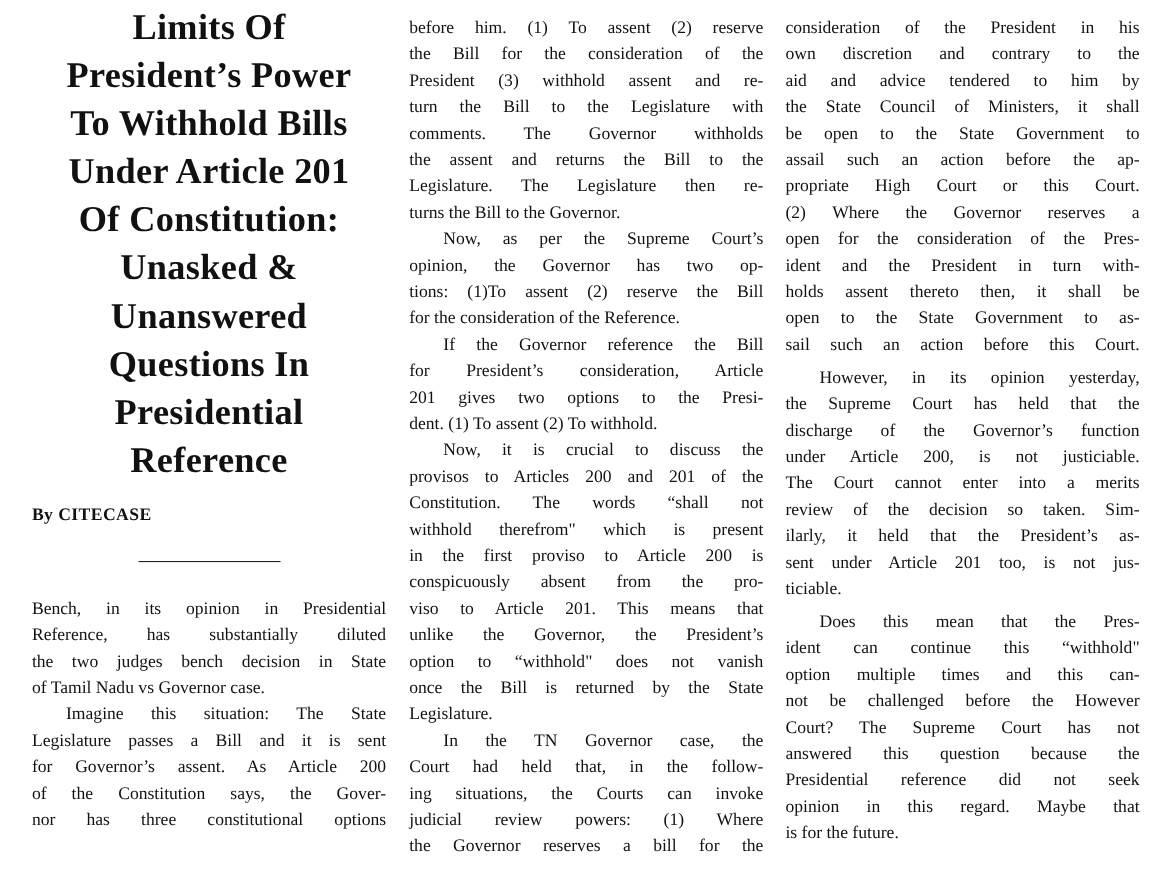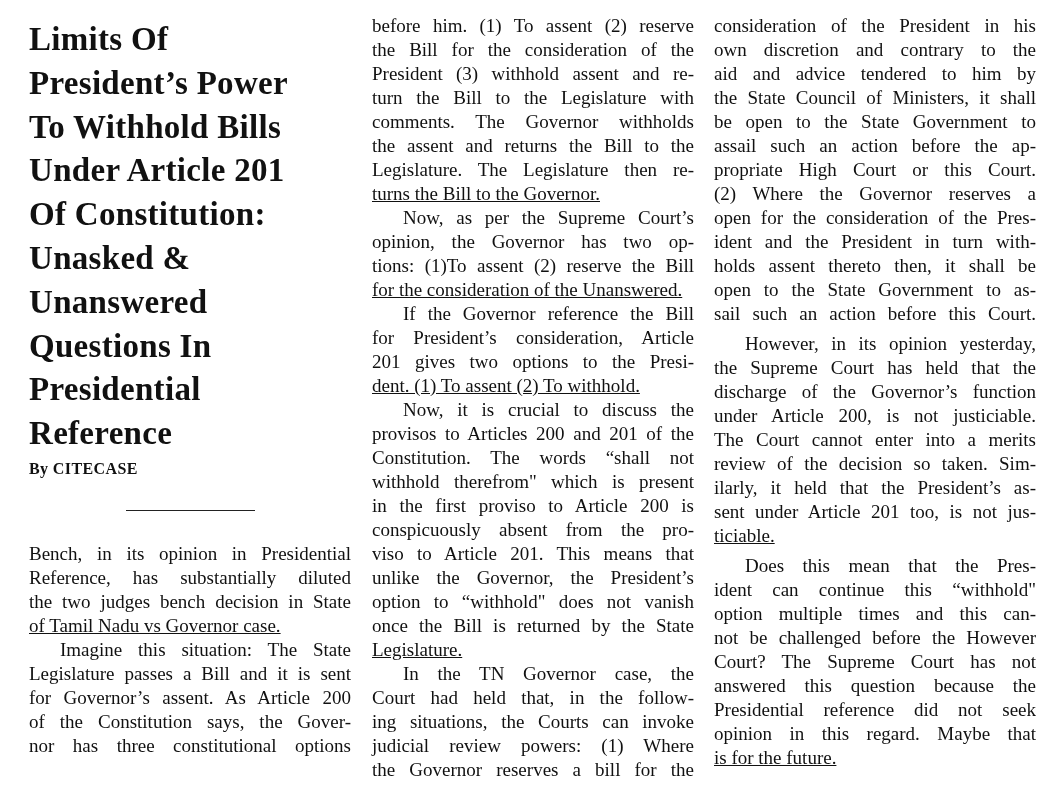--- a/index.html
+++ b/index.html
@@ -9,44 +9,45 @@
       color: #111111;
     }
     .col {
       position: absolute; top: 0;
     }
     #col1 { left: 29px; width: 322px; }
     #col2 { left: 372px; width: 322px; }
     #col3 { left: 714px; width: 322px; }
 
     .title {
-      position: absolute; left: 29px; top: 18px; width: 322px;
+      position: absolute; left: 29px; top: 4px; width: 322px;
+      text-align: center;
       font-family: "Liberation Serif", "DejaVu Serif", serif;
       font-weight: bold; font-size: 33px; line-height: 43.8px;
       margin: 0; letter-spacing: 0.3px;
     }
     .byline {
       position: absolute; left: 29px; top: 460px; width: 322px;
       text-align: left;
       font-family: "Liberation Serif", "DejaVu Serif", serif;
       font-weight: bold; font-size: 16px; letter-spacing: 0.4px;
     }
     .rule {
       position: absolute; left: 126px; top: 510px; width: 129px;
       height: 0; border-top: 1px solid #222;
     }
     .body-text {
       font-family: "Liberation Serif", "DejaVu Serif", serif;
-      font-size: 19px; line-height: 24px;
+      font-size: 16px; line-height: 24px;
     }
     .line {
       display: block; height: 24px; white-space: nowrap;
       text-align: justify; text-align-last: justify;
     }
-    .line.last { text-align-last: left; text-decoration: underline; }
+    .line.last { text-align-last: left; }
     .line.indent { padding-left: 31px; }
     .para { display: block; }
     .gap { height: 6px; }
   </style>
 </head>
 <body>
 
 <h1 class="title" id="title">
     <div>Limits Of</div>
     <div>President’s Power</div>
@@ -85,21 +86,21 @@
       <span class="line">turn the Bill to the Legislature with</span>
       <span class="line">comments.  The Governor withholds</span>
       <span class="line">the assent and returns the Bill to the</span>
       <span class="line">Legislature. The Legislature then re-</span>
       <span class="line last">turns the Bill to the Governor.</span>
     </div>
     <div class="para">
       <span class="line indent">Now, as per the Supreme Court’s</span>
       <span class="line">opinion, the Governor has two op-</span>
       <span class="line">tions: (1)To assent (2) reserve the Bill</span>
-      <span class="line last">for the consideration of the Unanswered.</span>
+      <span class="line last">for the consideration of the Reference.</span>
     </div>
     <div class="para">
       <span class="line indent">If the Governor reference the Bill</span>
       <span class="line">for President’s consideration, Article</span>
       <span class="line">201 gives two options to the Presi-</span>
       <span class="line last">dent. (1) To assent (2) To withhold.</span>
     </div>
     <div class="para">
       <span class="line indent">Now, it is crucial to discuss the</span>
       <span class="line">provisos to Articles 200 and 201 of the</span>

